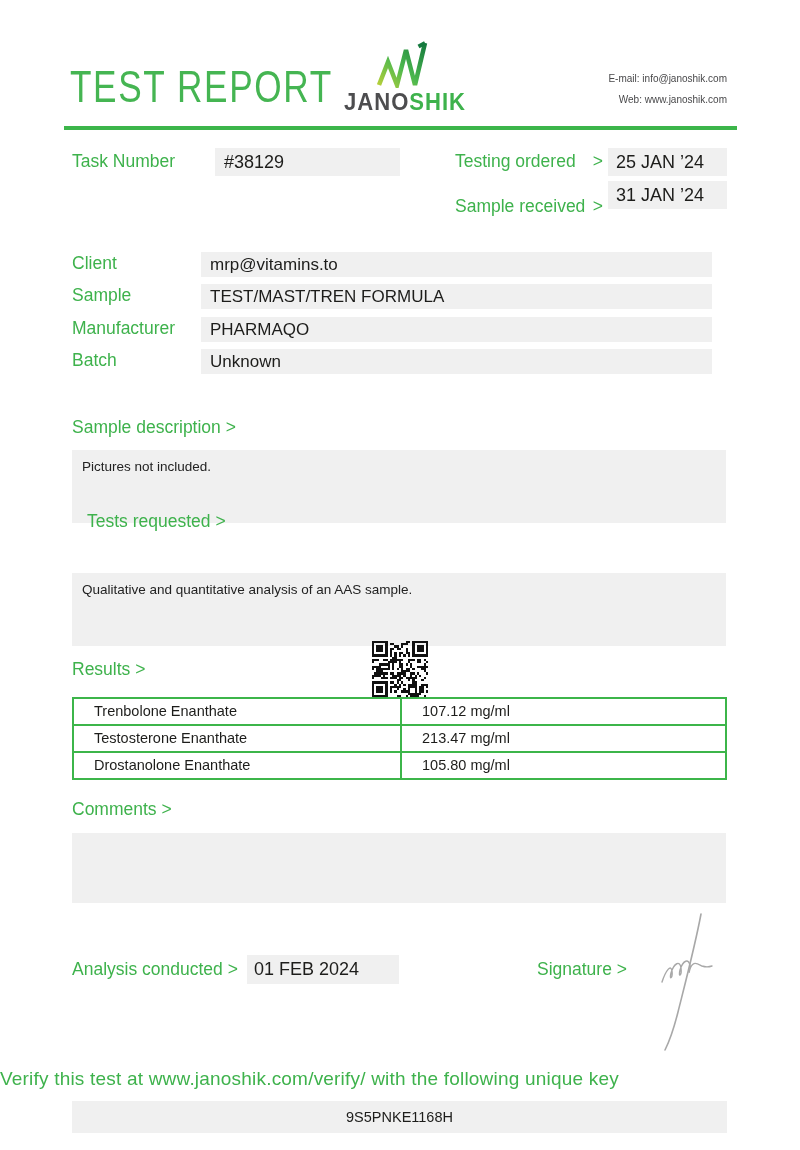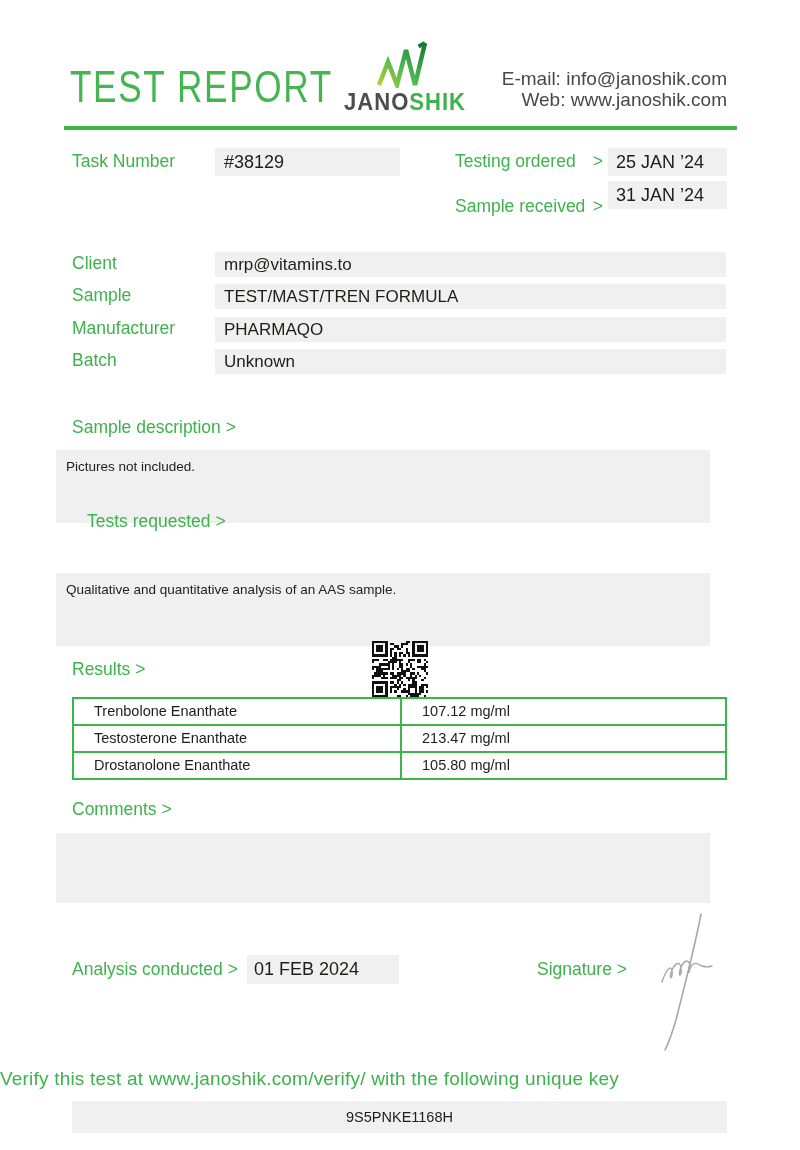--- a/index.html
+++ b/index.html
@@ -18,43 +18,43 @@
     position:absolute;left:70px;top:62px;margin:0;
     font-size:44px;font-weight:400;color:#45b552;letter-spacing:2px;
     transform:scaleX(0.8);transform-origin:left top;white-space:nowrap;
   }
   .logo{position:absolute;left:335px;top:38px;width:140px;text-align:center;}
   .logo-icon{display:block;margin:0 auto;width:64px;height:50px;}
   .logo-text{font-size:23px;font-weight:bold;letter-spacing:1px;color:#4d4d4f;
     margin-top:1px;transform:scaleX(0.96);transform-origin:center;}
   .logo-text .accent{color:#3eb24c;}
   .contact{position:absolute;right:73px;top:68px;text-align:right;
-    font-size:19px;color:#48484a;line-height:21px;}
+    font-size:10px;color:#48484a;line-height:21px;}
   .rule{position:absolute;left:64px;top:126px;width:673px;height:3.5px;background:var(--bgreen);}
 
   .glabel{position:absolute;color:var(--green);font-size:17.5px;white-space:nowrap;}
   .gbox{position:absolute;background:var(--box);color:var(--dark);box-sizing:border-box;
     white-space:nowrap;overflow:hidden;}
 
   .task-label{left:72px;top:151px;}
   .task-box{left:215px;top:148px;width:185px;height:28px;line-height:28px;font-size:18px;padding-left:9px;}
   .date-row{position:absolute;left:455px;width:148px;display:flex;justify-content:space-between;
     color:var(--green);font-size:17.5px;}
   .date-row1{top:151px;} .date-row2{top:196px;align-items:flex-end;}
   .date-box1{left:608px;top:148px;width:119px;height:28px;line-height:28px;font-size:18px;padding-left:8px;}
   .date-box2{left:608px;top:181px;width:119px;height:28px;line-height:28px;font-size:18px;padding-left:8px;}
 
   .il0{top:253px;} .il1{top:285px;} .il2{top:318px;} .il3{top:350px;}
-  .ib{left:215px;width:511px;height:25px;line-height:25px;font-size:17px;padding-left:9px;}
+  .ib{left:201px;width:511px;height:25px;line-height:25px;font-size:17px;padding-left:9px;}
   .ib0{top:252px;} .ib1{top:284px;} .ib2{top:317px;} .ib3{top:349px;}
 
   .h-desc{left:72px;top:417px;} .h-tests{left:72px;top:511px;margin-left:15px;}
   .h-results{left:72px;top:659px;} .h-comments{left:72px;top:799px;}
 
-  .bigbox{position:absolute;left:56px;width:654px;background:var(--box);box-sizing:border-box;
+  .bigbox{position:absolute;left:72px;width:654px;background:var(--box);box-sizing:border-box;
     font-size:13.5px;color:#222;padding:9px 10px 0 10px;}
   .desc-box{top:450px;height:73px;}
   .tests-box{top:573px;height:73px;}
   .comments-box{top:833px;height:70px;}
 
   .qr{position:absolute;left:372px;top:641px;width:56px;height:56px;}
 
   .rtable{position:absolute;left:72px;top:697px;width:655px;box-sizing:border-box;
     border:2px solid var(--bgreen);background:#fff;}
   .rrow{display:flex;border-top:2px solid var(--bgreen);}

